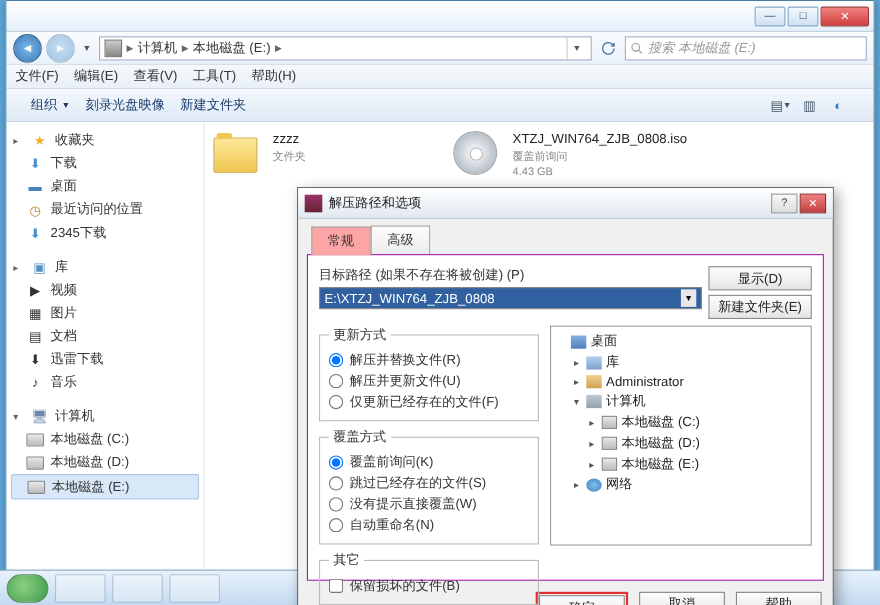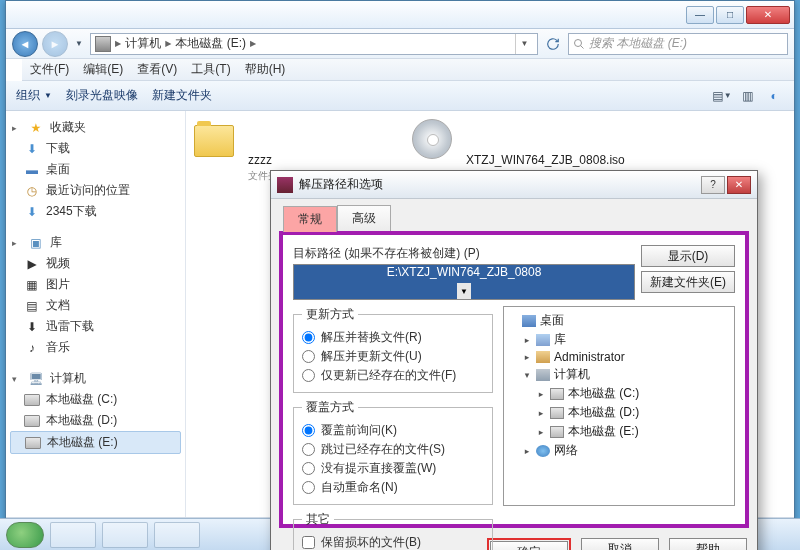--- a/index.html
+++ b/index.html
@@ -18,23 +18,23 @@
 .nav-btn.fwd { opacity: .4; }
 .nav-dd { width: 14px; height: 18px; display: flex; align-items: center; justify-content: center; font-size: 8px; color: #456; }
 .breadcrumb { flex: 1; height: 22px; background: #fff; border: 1px solid #a0b0c4; display: flex; align-items: center; padding: 0 4px; gap: 4px; color: #333; }
 .bc-icon { width: 16px; height: 16px; background: linear-gradient(#ccc,#888); border: 1px solid #777; }
 .bc-sep { font-size: 8px; color: #666; }
 .addr-dd { width: 18px; display: flex; align-items: center; justify-content: center; font-size: 8px; color: #555; border-left: 1px solid #ccc; height: 20px; }
 .addr-ref { width: 22px; display: flex; align-items: center; justify-content: center; }
 .search { width: 220px; height: 22px; background: #fff; border: 1px solid #a0b0c4; display: flex; align-items: center; padding: 0 4px; color: #999; font-style: italic; }
 .search svg { margin-right: 4px; }
 
-.menubar { height: 22px; background: linear-gradient(#f6f9fc,#e8eff7); display: flex; align-items: center; padding: 0 8px; gap: 14px; color: #333; border-bottom: 1px solid #d0dae6; margin-left: 16px; }
-
-.toolbar { height: 30px; background: linear-gradient(#f3f8fd,#dfeaf6); display: flex; align-items: center; padding: 0 10px; gap: 14px; color: #1a3a6a; border-bottom: 1px solid #c8d4e2; }
+.menubar { height: 22px; background: linear-gradient(#f6f9fc,#e8eff7); display: flex; align-items: center; padding: 0 8px; gap: 14px; color: #333; border-bottom: 1px solid #d0dae6; }
+
+.toolbar { height: 30px; background: linear-gradient(#f3f8fd,#dfeaf6); display: flex; align-items: center; padding: 0 22px; gap: 14px; color: #1a3a6a; border-bottom: 1px solid #c8d4e2; }
 .tool-item { display: flex; align-items: center; gap: 4px; }
 .tool-dd { font-size: 8px; }
 .tool-spacer { flex: 1; }
 .tool-icons { display: flex; gap: 6px; }
 .tool-icon { width: 20px; height: 18px; display: flex; align-items: center; justify-content: center; color: #456; }
 
 .body { display: flex; height: 406px; }
 .sidebar { width: 180px; background: #fff; border-right: 1px solid #e0e6ee; padding: 6px 0; overflow-y: auto; }
 .side-group { margin-bottom: 10px; }
 .side-item { display: flex; align-items: center; gap: 6px; padding: 2px 6px 2px 18px; color: #333; cursor: default; }
@@ -47,46 +47,46 @@
 .ic.drive { width: 16px; height: 12px; background: linear-gradient(#e8e8e8,#bcbcbc); border: 1px solid #888; border-radius: 1px; }
 .side-item.sel { background: #d8e8f8; border: 1px solid #a8c8e8; margin: 0 4px; padding-left: 14px; border-radius: 2px; }
 
 .content { flex: 1; background: #fff; padding: 8px; display: flex; align-items: flex-start; gap: 18px; }
 .file-tile { display: flex; align-items: flex-start; gap: 8px; width: 200px; }
 .tile-ic { width: 46px; height: 40px; position: relative; }
 .folder-ic { width: 40px; height: 32px; background: linear-gradient(#fce69a,#f0c850); border: 1px solid #d0a830; border-radius: 2px; position: relative; top: 6px; }
 .folder-ic::before { content: ""; position: absolute; top: -5px; left: 2px; width: 14px; height: 5px; background: #f0c850; border-radius: 2px 2px 0 0; }
 .iso-ic { width: 40px; height: 40px; background: radial-gradient(circle at 50% 50%, #fff 0, #e0e4e8 30%, #c0c8d0 60%, #a8b0bc 100%); border-radius: 50%; position: relative; border: 1px solid #aaa; }
 .iso-ic::after { content: ""; position: absolute; top: 50%; left: 50%; width: 10px; height: 10px; margin: -5px 0 0 -5px; background: #fff; border: 1px solid #bbb; border-radius: 50%; }
-.tile-txt { display: flex; flex-direction: column; gap: 2px; overflow: hidden; margin-top: 34px; }
+.tile-txt { display: flex; flex-direction: column; gap: 2px; overflow: hidden; }
 .tile-name { color: #222; }
 .tile-sub { color: #888; font-size: 10px; }
 
 .statusbar { height: 42px; background: linear-gradient(#f7fafd,#e8eff7); border-top: 1px solid #d0dae6; display: flex; align-items: center; padding: 0 10px; gap: 10px; color: #444; }
 .status-ic { width: 32px; height: 32px; background: radial-gradient(circle,#fff,#c8d0d8); border-radius: 50%; border: 1px solid #aab; position: relative; }
 
 
 .dialog { position: absolute; left: 270px; top: 170px; width: 488px; height: 400px; background: #f0f0f0; border: 1px solid #6a6a6a; box-shadow: 4px 4px 12px rgba(0,0,0,.35); z-index: 10; }
 .dlg-title { height: 28px; background: linear-gradient(#fff,#e0e8f0); border-bottom: 1px solid #c0c8d0; display: flex; align-items: center; padding: 0 6px; gap: 6px; }
 .dlg-ic { width: 16px; height: 16px; background: linear-gradient(#936,#623); }
 .dlg-title-txt { flex: 1; color: #222; }
 .dlg-btns { display: flex; gap: 2px; }
 .dlg-wbtn { width: 24px; height: 18px; background: linear-gradient(#f8f8f8,#dcdcdc); border: 1px solid #999; display: flex; align-items: center; justify-content: center; font-size: 10px; color: #333; }
 .dlg-wbtn.close { background: linear-gradient(#f08080,#c04040); color: #fff; border-color: #903030; }
 
 .dlg-body { padding: 6px 8px 4px 8px; }
 .tabs { display: flex; gap: 0; margin-left: 4px; }
 .tab { padding: 4px 14px; background: linear-gradient(#fcfcfc,#ececec); border: 1px solid #aaa; border-bottom: none; color: #333; position: relative; }
 .tab.active { background: #fca5a5; z-index: 2; top: 1px; }
-.tab-panel { background: #fff; border: 4px solid #a21caf; padding: 10px; height: 297px; position: relative; }
+.tab-panel { background: #fff; border: 1px solid #a21caf; padding: 10px; height: 297px; position: relative; }
 
 .path-row { display: flex; gap: 6px; margin-bottom: 6px; }
 .path-col { flex: 1; }
 .path-label { color: #333; margin-bottom: 2px; }
-.path-input { width: 100%; height: 36px; background: #3060a0; color: #fff; border: 1px solid #888; display: flex; align-items: center; padding: 0 4px; justify-content: space-between; flex-direction: column; }
+.path-input { width: 100%; height: 20px; background: #3060a0; color: #fff; border: 1px solid #888; display: flex; align-items: center; padding: 0 4px; justify-content: space-between; }
 .path-input .dd { color: #000; background: #e8e8e8; width: 14px; height: 16px; display: flex; align-items: center; justify-content: center; font-size: 8px; }
 .side-btns { display: flex; flex-direction: column; gap: 4px; }
 .dlg-btn { height: 22px; min-width: 78px; background: linear-gradient(#fdfdfd,#e4e4e4); border: 1px solid #888; color: #222; padding: 0 8px; display: flex; align-items: center; justify-content: center; cursor: default; }
 
 .lower { display: flex; gap: 10px; margin-top: 6px; }
 .left-panel { width: 200px; }
 .right-panel { flex: 1; border: 1px solid #999; background: #fff; padding: 4px; height: 200px; overflow: auto; }
 fieldset { border: 1px solid #bbb; margin: 0 0 6px 0; padding: 4px 8px 6px 8px; }
 legend { color: #333; padding: 0 4px; }
 .radio, .check { display: flex; align-items: center; gap: 6px; margin: 2px 0; color: #333; }

